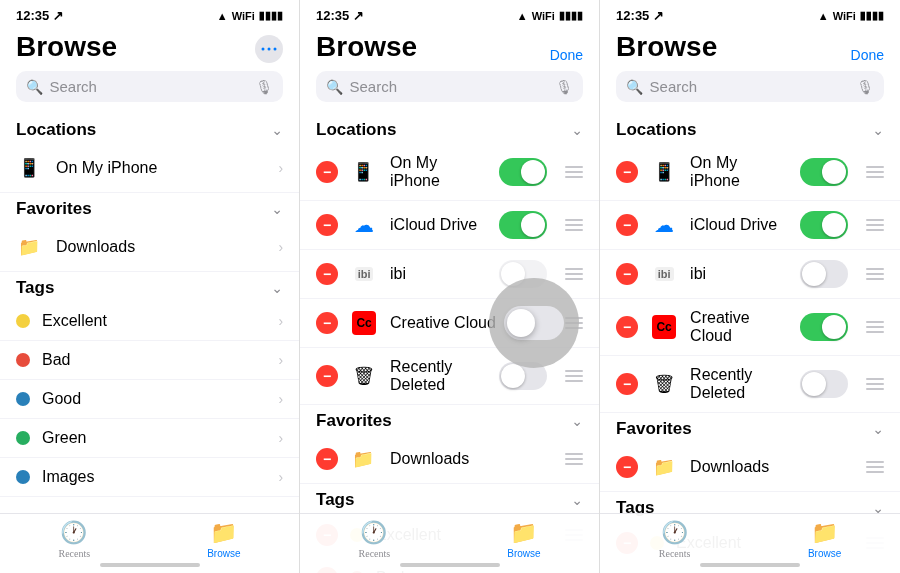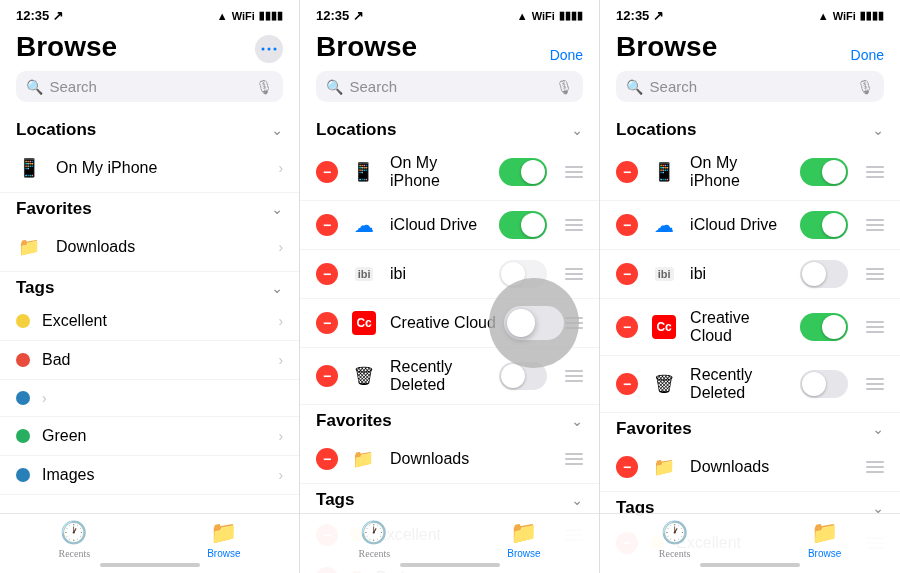--- a/index.html
+++ b/index.html
@@ -264,21 +264,21 @@
     }
 
     .creative-cloud-icon {
       width: 24px;
       height: 24px;
       background: #ff0000;
       border-radius: 4px;
       display: flex;
       align-items: center;
       justify-content: center;
-      color: #ffffff;
+      color: #000000;
       font-size: 12px;
       font-weight: 700;
     }
 
     .downloads-icon {
       color: #5bc4f5;
       font-size: 18px;
     }
 
     .panel-scroll {
@@ -352,20 +352,21 @@
         <span class="list-item-label">Excellent</span>
         <span class="list-item-right">›</span>
       </div>
       <div class="list-item">
         <div class="color-dot" style="background:#e74c3c;"></div>
         <span class="list-item-label">Bad</span>
         <span class="list-item-right">›</span>
       </div>
       <div class="list-item">
         <div class="color-dot" style="background:#2980b9;"></div>
+        <span class="list-item-label">Good</span>
         <span class="list-item-right">›</span>
       </div>
       <div class="list-item">
         <div class="color-dot" style="background:#27ae60;"></div>
         <span class="list-item-label">Green</span>
         <span class="list-item-right">›</span>
       </div>
       <div class="list-item">
         <div class="color-dot" style="background:#2980b9;"></div>
         <span class="list-item-label">Images</span>

